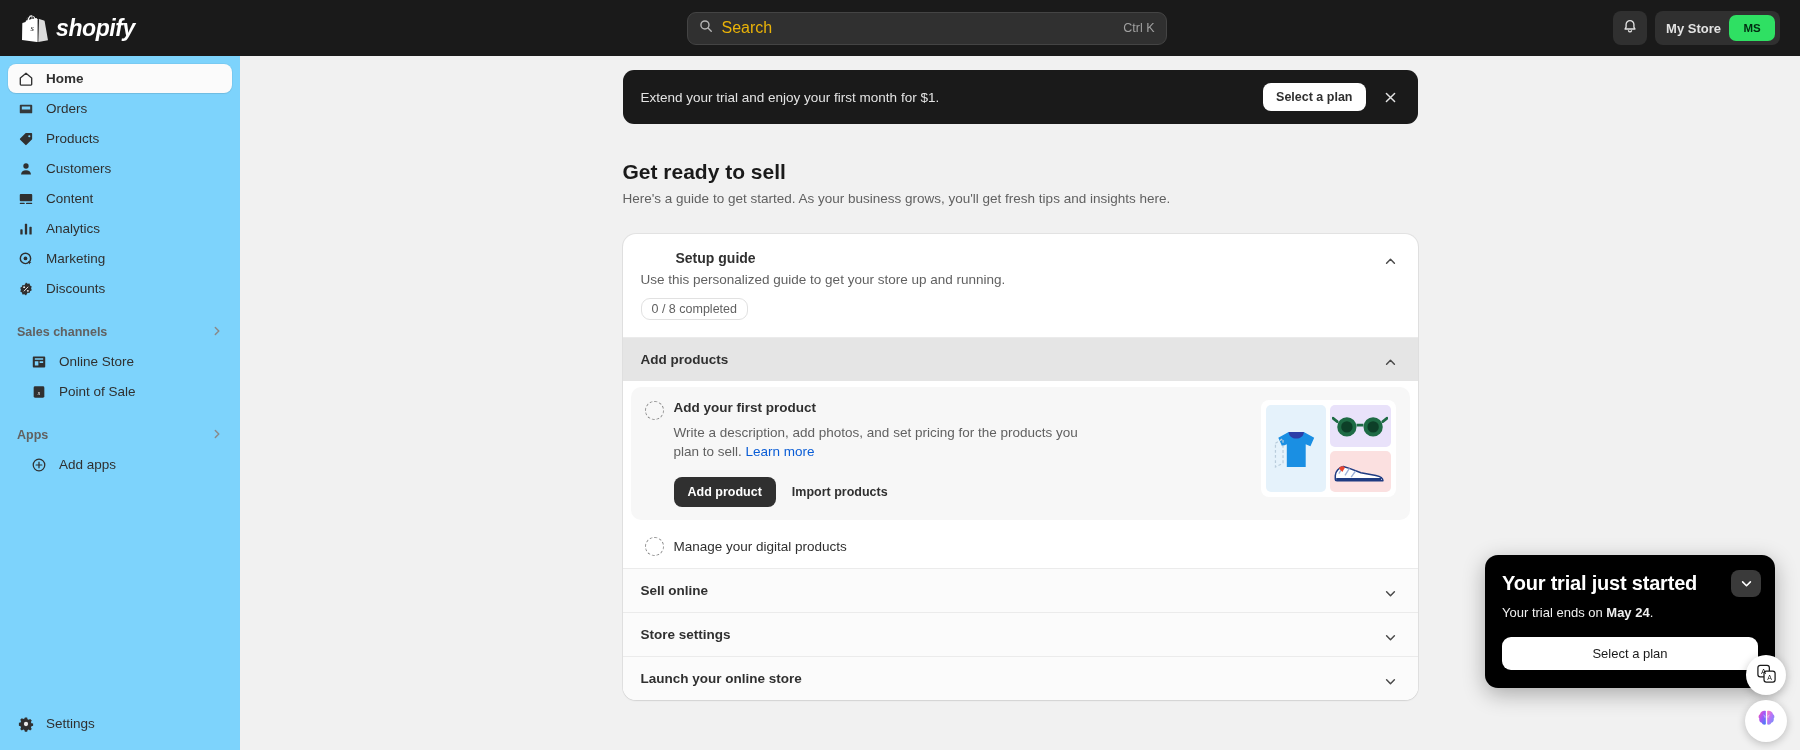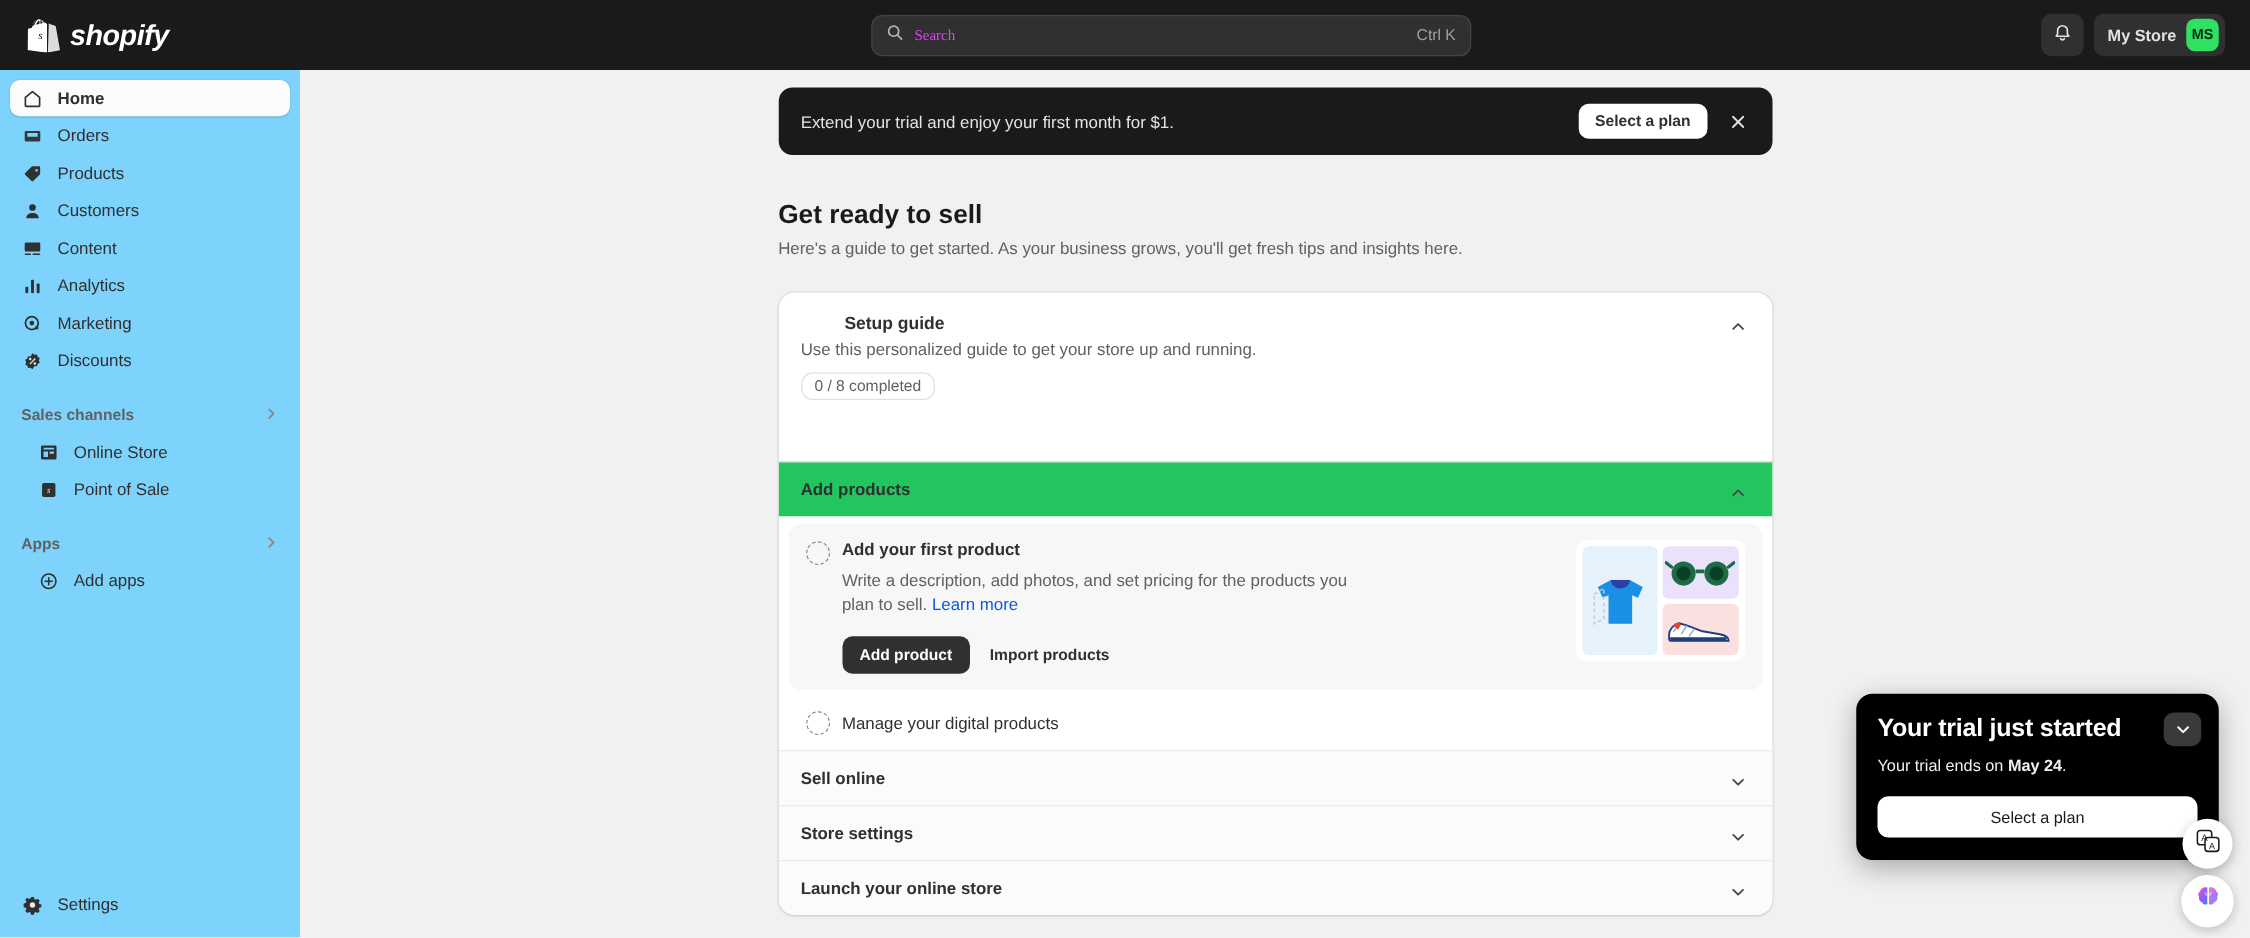--- a/index.html
+++ b/index.html
@@ -18,35 +18,35 @@
   }
   .brand { display: flex; align-items: center; gap: 8px; padding-left: 22px; width: 240px; }
   .brand-logo { width: 26px; height: 28px; }
   .brand-word { color: #fff; font-size: 23px; font-style: italic; font-weight: bold; letter-spacing: -0.4px; }
 
   .search-wrap { flex: 1; display: flex; justify-content: center; }
   .searchbox {
     width: 480px; height: 33px; background: #303030; border: 1px solid #444;
     border-radius: 9px; display: flex; align-items: center; padding: 0 11px; gap: 9px;
   }
-  .searchbox .ph { color: #d946ef; font-size: 12px; flex: 1; font-family: Liberation Serif, serif; }
+  .searchbox .ph { color: #eab308; font-size: 16px; flex: 1; }
   .searchbox .kbd { color: #a0a0a0; font-size: 12.5px; }
 
   .topright { display: flex; align-items: center; gap: 8px; padding-right: 20px; }
   .bell-btn {
     width: 34px; height: 34px; border-radius: 8px; background: #303030;
     display: flex; align-items: center; justify-content: center;
   }
   .store-chip {
     height: 34px; background: #303030; border-radius: 8px; display: flex; align-items: center;
     gap: 8px; padding: 0 5px 0 11px;
   }
   .store-name { color: #e3e3e3; font-size: 13px; font-weight: bold; }
   .avatar {
-    width: 26px; height: 26px; border-radius: 7px; background: #2fe063;
+    width: 46px; height: 26px; border-radius: 7px; background: #2fe063;
     color: #002d11; font-size: 11.5px; font-weight: bold;
     display: flex; align-items: center; justify-content: center;
   }
 
   
   .body { flex: 1; display: flex; min-height: 0; position: relative; }
 
   
   .sidebar {
     width: 240px; flex: 0 0 240px; background: #7dd3fc; padding: 8px 8px 0 8px;
@@ -99,21 +99,21 @@
   }
   .chev {
     position: absolute; right: 16px; top: 16px; width: 22px; height: 22px;
     display: flex; align-items: center; justify-content: center;
   }
 
   .section-row {
     border-top: 1px solid #ebebeb; padding: 14px 18px; position: relative;
     font-size: 13.5px; font-weight: bold; color: #303030; background: #fbfbfb;
   }
-  .section-row.open { background: #22c55e; margin-top: 32px; }
+  .section-row.open { background: #e5e5e5; }
   .section-row .chev { top: 13px; }
 
   .task-open { background: #f7f7f7; border-radius: 10px; margin: 6px 8px 4px 8px; padding: 13px 14px; display: flex; gap: 10px; }
   .task-main { flex: 1; min-width: 0; }
   .task-title { font-size: 13.5px; font-weight: bold; color: #303030; }
   .task-body { font-size: 13.5px; color: #616161; margin-top: 8px; line-height: 1.42; max-width: 430px; }
   .task-body a { color: #0a5dd6; text-decoration: none; }
   .btn-row { display: flex; align-items: center; gap: 10px; margin-top: 16px; }
   .btn-primary {
     background: #303030; color: #fff; font-size: 12.5px; font-weight: bold;

